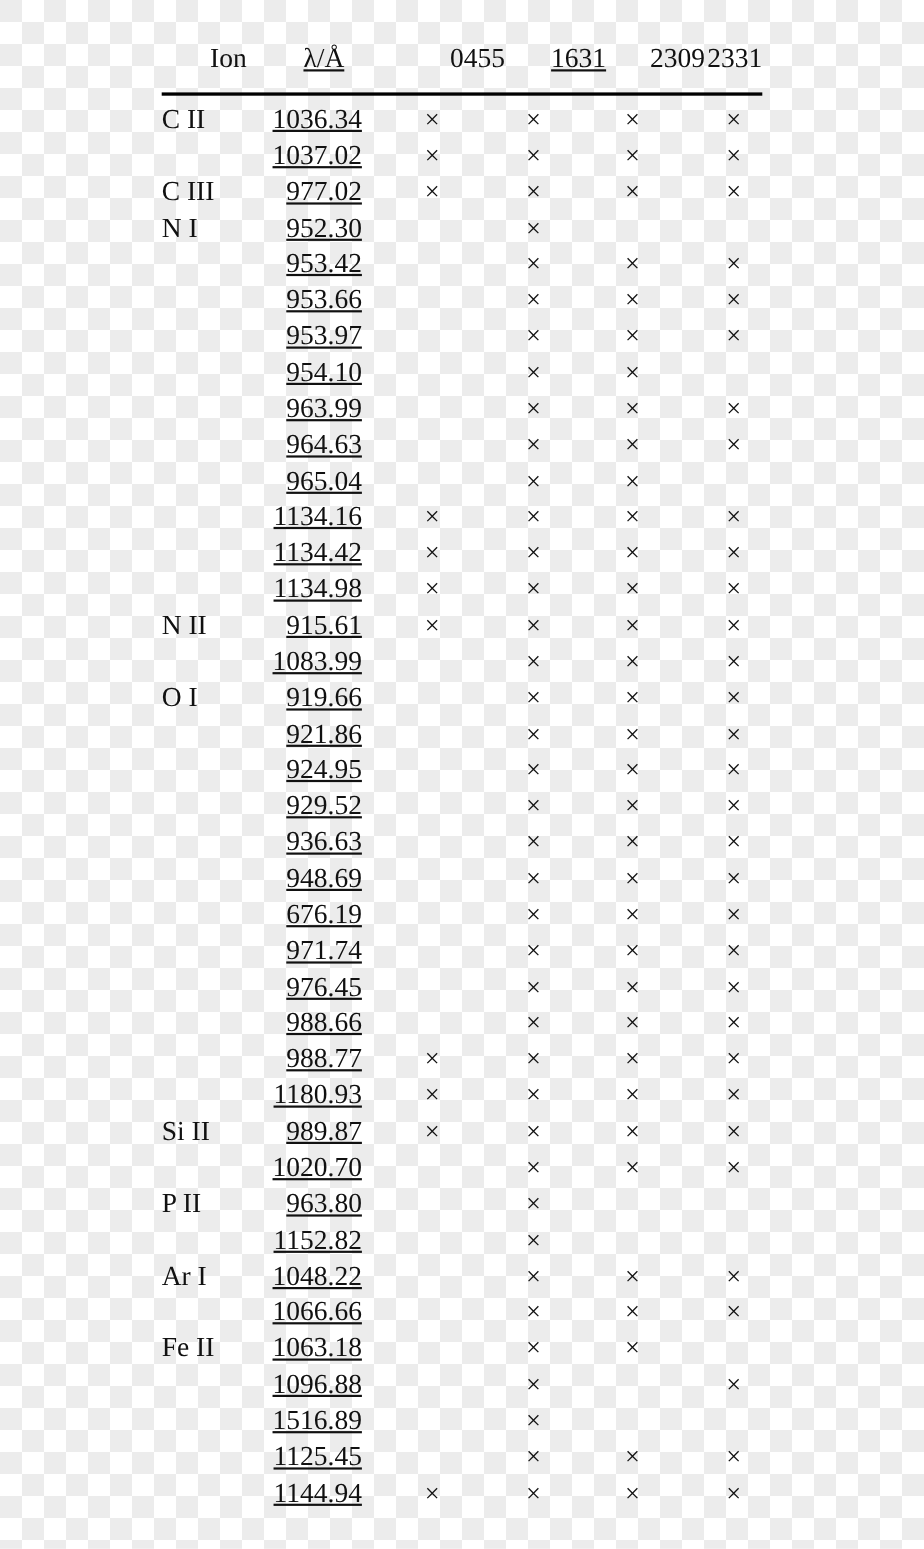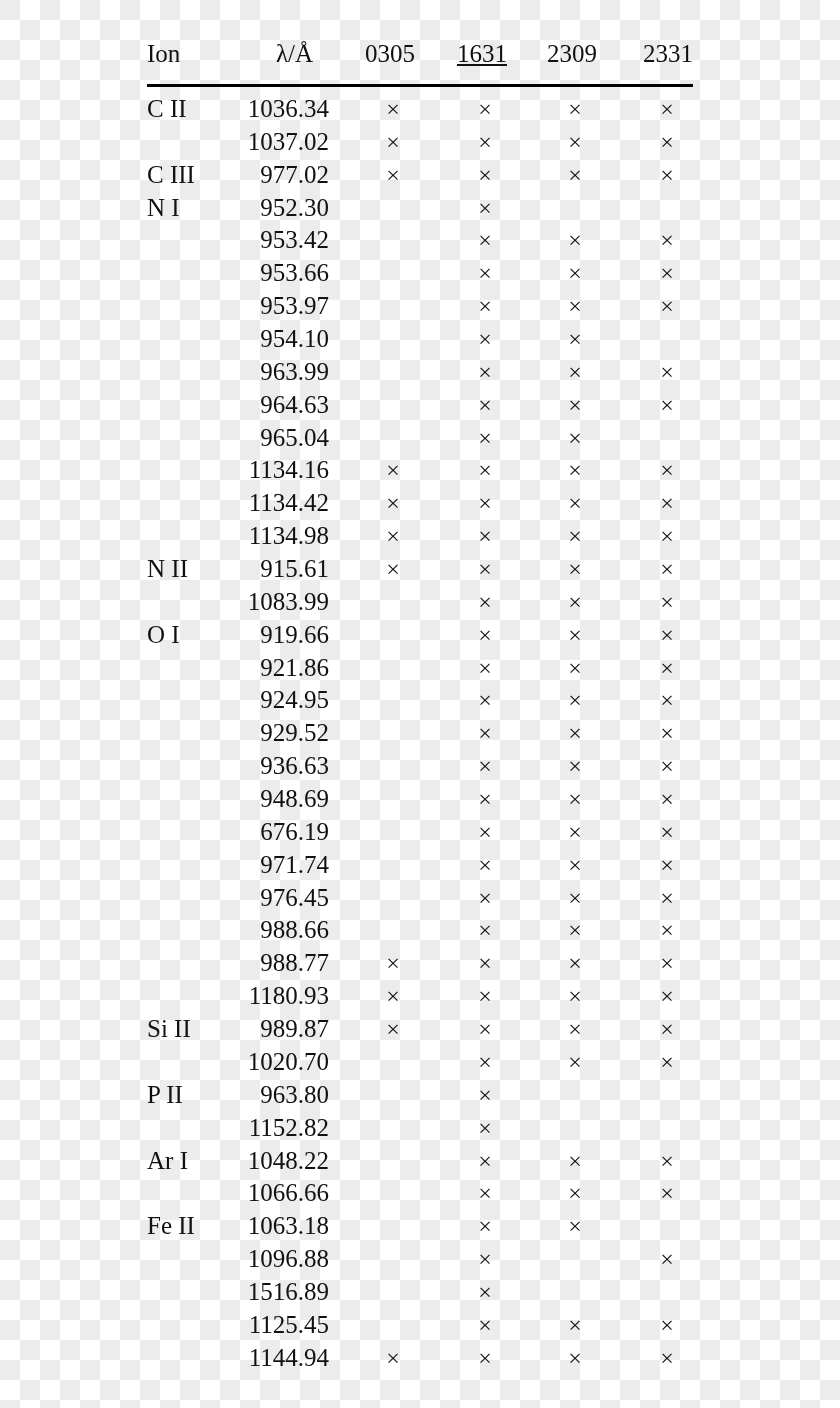--- a/index.html
+++ b/index.html
@@ -14,45 +14,45 @@
     font-family: "DejaVu Serif", "Liberation Serif", serif;
     color: #111;
     position: relative;
   }
   .table {
     position: absolute; left: 147px; top: 38px; width: 546px;
     font-family: "Liberation Serif", "DejaVu Serif", serif;
     font-size: 25px;
   }
   .row { position: relative; height: 32.87px; }
-  .hdr { height: 38px; }
+  .hdr { height: 38px; margin-left: 44px; }
   .cell { position: absolute; top: 0; white-space: nowrap; line-height: 32px; }
   .c-ion { left: 0; }
-  .c-lam { right: 364px; text-align: right; }
+  .c-lam { right: 364px; text-align: right; text-decoration: underline; }
   .c-x { width: 60px; text-align: center; font-size: 24px; }
   .c0 { left: 216px; }
   .c1 { left: 308px; }
   .c2 { left: 398px; }
   .c3 { left: 490px; }
   .h0 { left: 218px; }
   .h1 { left: 310px; text-decoration: underline; }
   .h2 { left: 400px; }
   .h3 { right: 0; text-align: right; }
   .hdr .c-lam { right: 380px; }
   .rule { height: 3px; background: #000; margin: 8px 0 8px 0; }
   .body-rows { position: relative; top: -2px; }
 </style>
 </head>
 <body>
 
 <div class="table">
   <div class="row hdr">
     <span class="cell c-ion">Ion</span>
     <span class="cell c-lam">λ/Å</span>
-    <span class="cell h0">0305</span>
+    <span class="cell h0">0455</span>
     <span class="cell h1">1631</span>
     <span class="cell h2">2309</span>
     <span class="cell h3">2331</span>
   </div>
   <div class="rule"></div>
   <div class="body-rows" id="rows">
       <div class="row">
         <span class="cell c-ion">C II</span>
         <span class="cell c-lam">1036.34</span>
         <span class="cell c-x c0">×</span>

